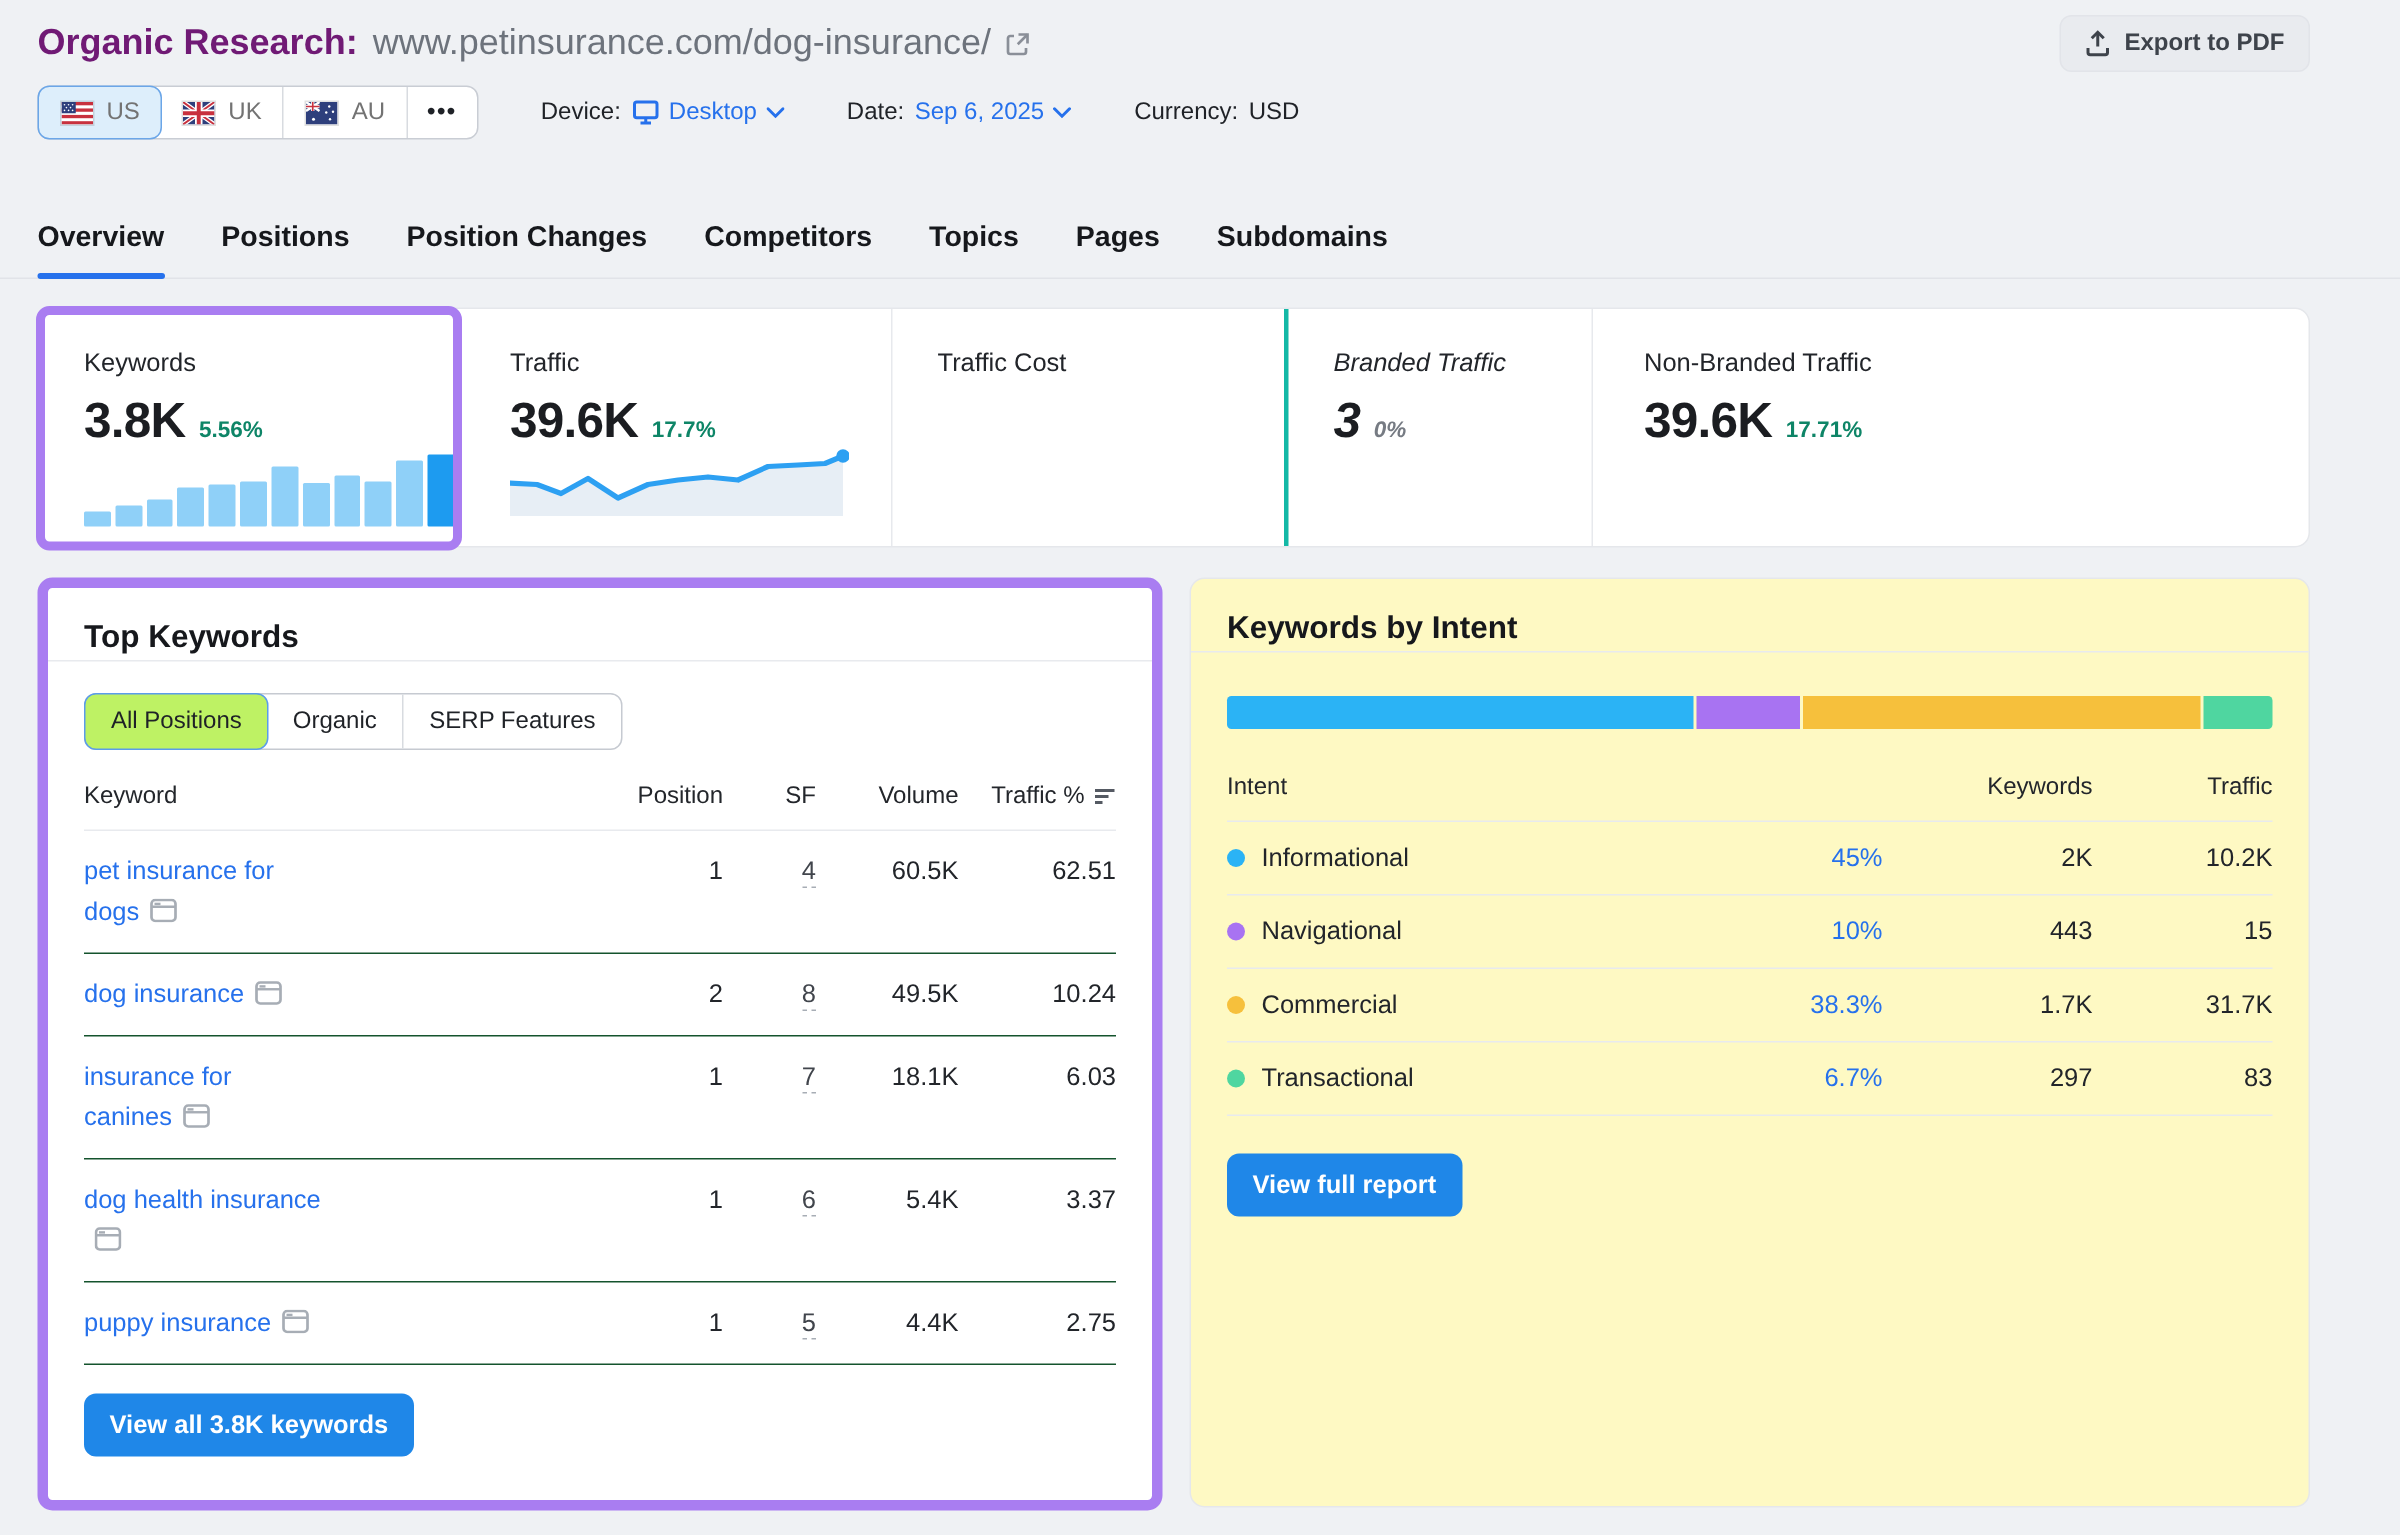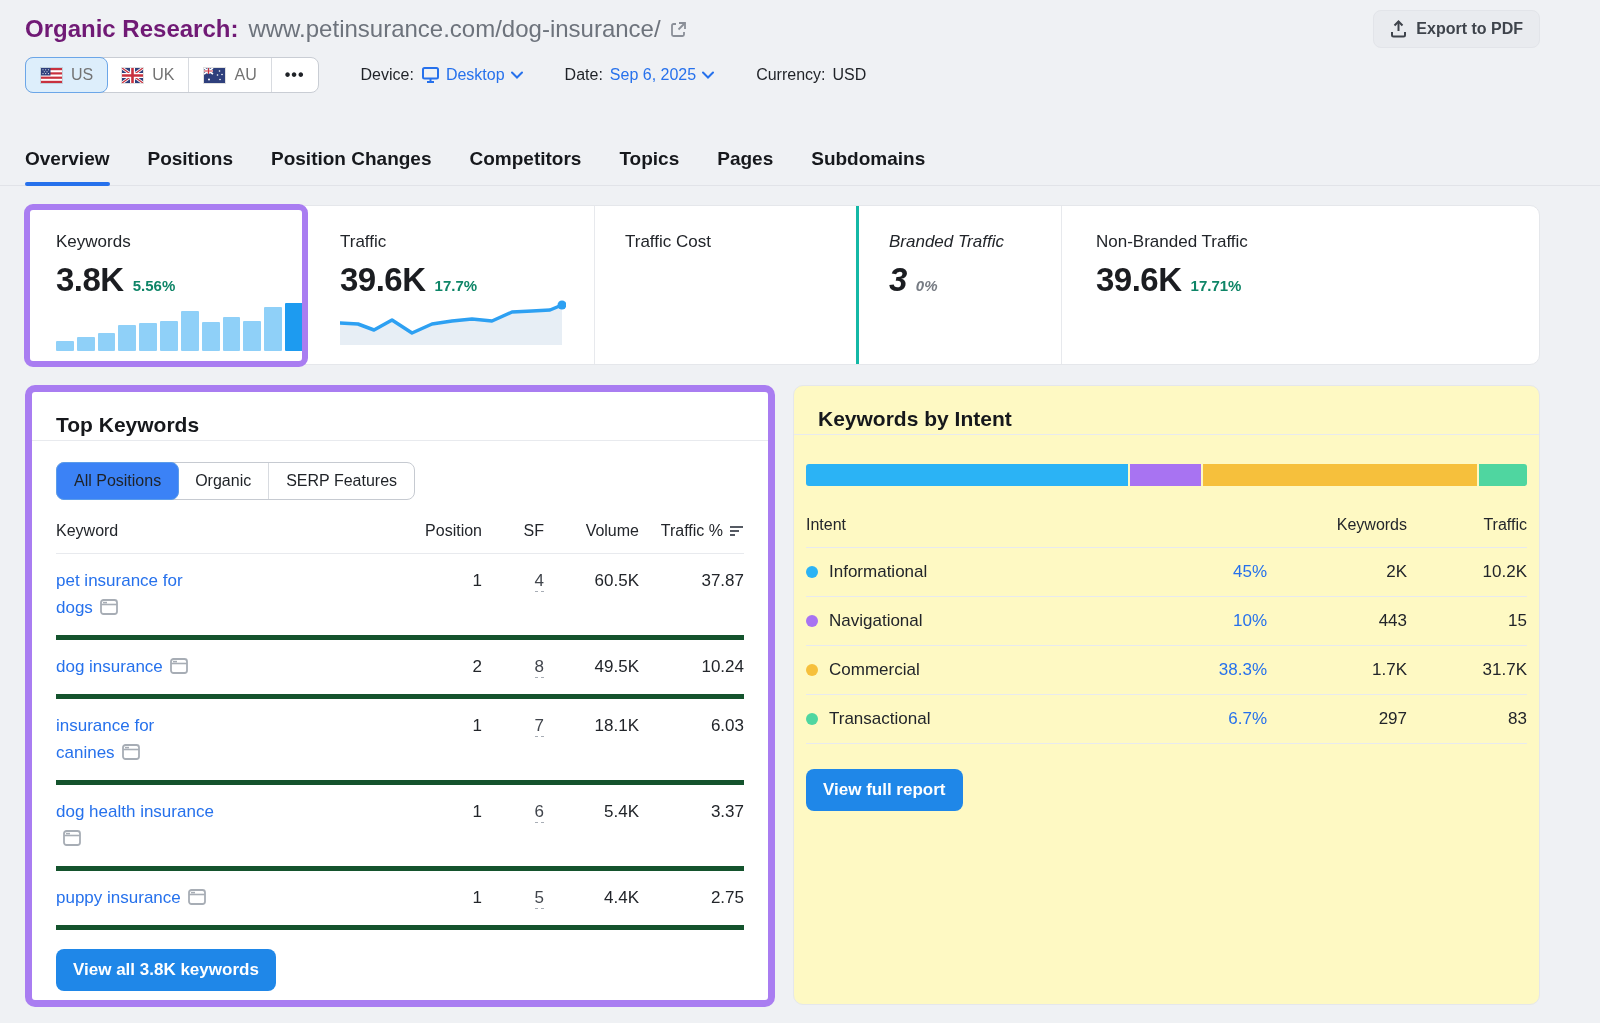--- a/index.html
+++ b/index.html
@@ -50,38 +50,38 @@
   .traffic-spark { position:absolute; left:33px; bottom:11px; }
   .hl-keywords { position:absolute; left:-2px; top:-2px; width:284px; height:163px; border:6px solid #a97df1; border-radius:9px; pointer-events:none; z-index:5; }
 
   
   .tk-panel { position:absolute; left:25px; top:385px; width:750px; height:622px; background:#fff; border:7px solid #a97df1; border-radius:10px; }
   .panel-head { padding:21px 24px 3px; font-size:21px; font-weight:700; color:#16181c; border-bottom:1px solid #e8eaee; }
   .tk-filters { padding:21px 24px 16px; }
   .seg-control { display:inline-flex; border:1px solid #c6cad1; border-radius:8px; background:#fff; }
   .seg { padding:9px 17px; font-size:16px; color:#1f2227; border-right:1px solid #d8dbe0; cursor:pointer; white-space:nowrap; }
   .seg:last-child { border-right:none; }
-  .seg.active { background:#3b82f6; border:1px solid #5b9cea; border-radius:8px; margin:-1px; z-index:2; position:relative; }
+  .seg.active { background:#bef264; border:1px solid #5b9cea; border-radius:8px; margin:-1px; z-index:2; position:relative; }
   .tk-table { padding:0 24px; }
   .tk-hrow { display:flex; align-items:center; font-size:16px; color:#23262b; padding:6px 0 13px; border-bottom:1px solid #e8eaee; }
   .c-kw { flex:1; text-align:left; }
   .c-pos { width:80px; text-align:right; }
   .c-sf { width:62px; text-align:right; }
   .c-vol { width:95px; text-align:right; }
   .c-traf { width:105px; text-align:right; display:flex; justify-content:flex-end; align-items:center; gap:7px; }
-  .tk-row { display:flex; align-items:flex-start; padding:13px 0 14px; border-bottom:5px solid #14532d; font-size:17px; color:#22252a; }
+  .tk-row { display:flex; align-items:flex-start; padding:13px 0 14px; border-bottom:1px solid #14532d; font-size:17px; color:#22252a; }
   .tk-row .c-pos, .tk-row .c-sf, .tk-row .c-vol, .tk-row .c-traf { display:block; text-align:right; line-height:27px; }
   .kw-link { color:#2671ec; text-decoration:none; display:inline-block; max-width:158px; line-height:27px; cursor:pointer; }
   .serp-icon { display:inline-block; vertical-align:-2px; margin-left:7px; }
   .sf-val { color:#41454c; border-bottom:1px dashed #a7adb5; padding-bottom:1px; cursor:pointer; }
   .tk-btnrow { padding:19px 24px; }
   .btn-blue { display:inline-block; background:#1f87e8; color:#fff; font-size:17px; font-weight:700; border:none; border-radius:8px; padding:11px 17px; cursor:pointer; font-family:"Liberation Sans", sans-serif; }
 
   .intent-panel { position:absolute; left:793px; top:385px; width:747px; height:620px; background:#fef9c3; border:1px solid #e5e7eb; border-radius:10px; }
-  .intent-body { padding:0 12px; }
+  .intent-body { padding:0 24px; }
   .intent-bar { margin-top:29px; height:22px; display:flex; gap:2px; }
   .intent-bar .segm { height:100%; }
   .intent-bar .segm:first-child { border-radius:3px 0 0 3px; }
   .intent-bar .segm:last-child { border-radius:0 3px 3px 0; }
   .in-hrow { display:flex; align-items:center; font-size:16px; color:#23262b; margin-top:30px; padding-bottom:13px; border-bottom:1px solid #e8eaee; }
   .col-int { flex:1; }
   .col-pct { width:110px; text-align:right; }
   .col-kws { width:140px; text-align:right; }
   .col-trf { width:120px; text-align:right; }
   .in-row { display:flex; align-items:center; padding:14px 0; border-bottom:1px solid #e8eaee; font-size:17px; color:#22252a; }
@@ -304,21 +304,21 @@
     <div id="tkRows">
         <div class="tk-row">
           <div class="c-kw"><a class="kw-link">pet insurance for dogs<svg class="serp-icon" width="18" height="16" viewBox="0 0 18 16">
                 <rect x="1" y="1" width="16" height="14" rx="2.5" fill="none" stroke="#a7adb5" stroke-width="1.8"></rect>
                 <path d="M1 5.5 H17" stroke="#a7adb5" stroke-width="1.6"></path>
                 <rect x="3" y="2.8" width="4" height="1.6" fill="#a7adb5"></rect>
               </svg></a></div>
           <div class="c-pos">1</div>
           <div class="c-sf"><span class="sf-val">4</span></div>
           <div class="c-vol">60.5K</div>
-          <div class="c-traf">37.87</div>
+          <div class="c-traf">62.51</div>
         </div>
         <div class="tk-row">
           <div class="c-kw"><a class="kw-link">dog insurance<svg class="serp-icon" width="18" height="16" viewBox="0 0 18 16">
                 <rect x="1" y="1" width="16" height="14" rx="2.5" fill="none" stroke="#a7adb5" stroke-width="1.8"></rect>
                 <path d="M1 5.5 H17" stroke="#a7adb5" stroke-width="1.6"></path>
                 <rect x="3" y="2.8" width="4" height="1.6" fill="#a7adb5"></rect>
               </svg></a></div>
           <div class="c-pos">2</div>
           <div class="c-sf"><span class="sf-val">8</span></div>
           <div class="c-vol">49.5K</div>

